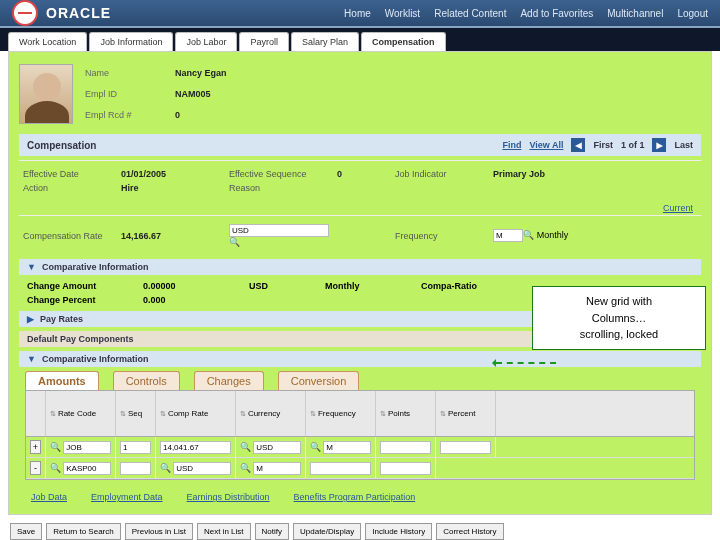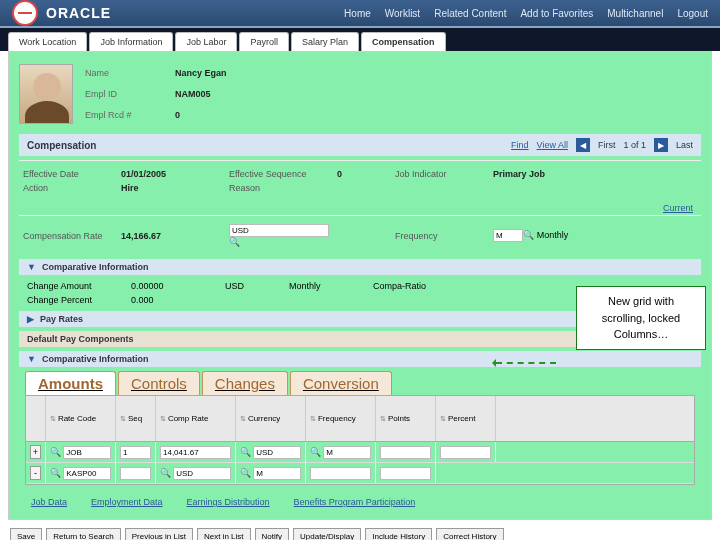--- a/index.html
+++ b/index.html
@@ -7,58 +7,58 @@
   .header-bar { background: linear-gradient(#3d628f, #2a4a72); height: 28px; display: flex; align-items: center; justify-content: space-between; padding: 0 12px; border-bottom: 2px solid #8aa5c4; }
   .logo { display: flex; align-items: center; gap: 8px; }
   .logo-circle { width: 26px; height: 26px; border: 2px solid #d44; border-radius: 50%; background: #fff; display: flex; align-items: center; justify-content: center; }
   .logo-line { width: 14px; height: 2px; background: #d44; }
   .logo-text { color: #fff; font-size: 14px; font-weight: bold; letter-spacing: 1px; }
   .nav-links { display: flex; gap: 14px; color: #dde8f5; font-size: 10px; }
   .nav-links span { cursor: pointer; }
   .tabs-row { display: flex; padding: 4px 8px 0; gap: 2px; background: #0f172a; }
   .tab { background: #fff; border: 1px solid #bbb; border-bottom: none; border-radius: 3px 3px 0 0; padding: 4px 10px; font-size: 9px; color: #333; cursor: pointer; }
   .tab.active { font-weight: bold; }
-  .content { padding: 6px 10px; border: 1px solid #ccc; margin: 0 8px 4px; background: #86efac; position: relative; }
+  .content { padding: 6px 10px; border: 1px solid #ccc; margin: 0 8px 4px; background: #bef264; position: relative; }
   .profile-row { display: flex; gap: 12px; padding: 6px 0; }
   .avatar { width: 54px; height: 60px; background: linear-gradient(#e8d8c0, #c8a880); border: 1px solid #aaa; position: relative; overflow: hidden; }
   .avatar::before { content: ''; position: absolute; width: 28px; height: 28px; background: #d8b898; border-radius: 50%; top: 8px; left: 13px; }
   .avatar::after { content: ''; position: absolute; width: 44px; height: 30px; background: #6a4a2a; border-radius: 50% 50% 0 0; top: 36px; left: 5px; }
   .profile-fields { display: grid; grid-template-columns: 80px 120px; gap: 4px 10px; font-size: 9px; align-items: center; }
   .profile-fields .lbl { color: #666; }
   .profile-fields .val { color: #222; font-weight: bold; }
   .section-hdr { background: #d7e4f2; padding: 4px 8px; font-size: 10px; font-weight: bold; color: #334; display: flex; justify-content: space-between; align-items: center; margin: 4px 0; }
-  .section-nav { display: flex; gap: 8px; font-size: 9px; font-weight: normal; align-items: center; }
+  .section-nav { display: flex; gap: 8px; font-size: 9px; font-weight: bold; align-items: center; }
   .section-nav a { color: #2a5a9a; text-decoration: underline; cursor: pointer; }
   .nav-btn { background: #2a5a9a; color: #fff; width: 14px; height: 14px; display: inline-flex; align-items: center; justify-content: center; font-size: 8px; cursor: pointer; }
   .form-grid { display: grid; grid-template-columns: 90px 100px 100px 50px 90px 120px; gap: 4px 8px; padding: 4px; font-size: 9px; align-items: center; }
   .form-grid .lbl { color: #555; }
   .form-grid .val { font-weight: bold; color: #222; }
   .row-block { padding: 4px 0; border-top: 1px solid #eee; }
   .right-link { text-align: right; font-size: 9px; color: #2a5a9a; text-decoration: underline; padding: 2px 8px; }
   .collapse-hdr { background: #d7e4f2; padding: 3px 8px; font-size: 9px; font-weight: bold; color: #334; display: flex; align-items: center; gap: 6px; margin: 4px 0; cursor: pointer; }
   .collapse-hdr .arrow { font-size: 9px; color: #2a5a9a; }
-  .sub-row { display: grid; grid-template-columns: 100px 90px 60px 80px 80px 80px; gap: 4px 4px; padding: 2px 8px; font-size: 9px; }
+  .sub-row { display: grid; grid-template-columns: 100px 90px 60px 80px 80px 80px; gap: 4px 16px; padding: 2px 8px; font-size: 9px; font-weight: bold; }
   .section-link { text-align: center; font-size: 9px; padding: 4px; }
   .section-link a { color: #2a5a9a; text-decoration: underline; }
-  .inner-tabs { display: flex; gap: 2px; padding: 0 6px; font-size: 15px; text-decoration: underline; }
+  .inner-tabs { display: flex; gap: 14px; padding: 0 6px; font-size: 11px; }
   .inner-tab { border: 1px solid #c8945a; border-bottom: none; border-radius: 3px 3px 0 0; padding: 3px 12px; background: #f5e8d8; color: #a06830; cursor: pointer; }
   .inner-tab.active { background: #fff; font-weight: bold; }
   .data-grid { border: 1px solid #aaa; margin: 0 6px 6px; }
   .grid-hdr { display: grid; grid-template-columns: 20px 70px 40px 80px 70px 70px 60px 60px; background: #e8e8e8; border-bottom: 1px solid #aaa; }
   .grid-hdr div { padding: 18px 4px; font-size: 8px; border-right: 1px solid #ccc; display: flex; align-items: center; gap: 2px; }
   .sort-icon { color: #888; font-size: 7px; }
   .grid-row { display: grid; grid-template-columns: 20px 70px 40px 80px 70px 70px 60px 60px; border-bottom: 1px solid #ddd; }
   .grid-row div { padding: 3px 4px; font-size: 8px; border-right: 1px solid #eee; display: flex; align-items: center; gap: 2px; }
   .pm-btn { width: 14px; height: 14px; border: 1px solid #999; background: #f5f5f5; display: inline-flex; align-items: center; justify-content: center; font-size: 9px; cursor: pointer; }
   .lookup { color: #3a7ab8; font-size: 9px; cursor: pointer; }
   .bottom-links { display: flex; gap: 24px; padding: 6px 12px; font-size: 9px; }
   .bottom-links a { color: #2a5a9a; text-decoration: underline; }
   .action-btns { display: flex; gap: 4px; padding: 4px 10px; }
   .action-btn { font-size: 8px; padding: 3px 6px; border: 1px solid #999; background: #f0f0f0; cursor: pointer; }
-  .callout { position: absolute; right: 14px; top: 286px; width: 130px; background: #fff; border: 1px solid #1a7a1a; padding: 6px; font-size: 11px; text-align: center; line-height: 1.5; z-index: 10; }
+  .callout { position: absolute; right: 14px; top: 286px; width: 174px; background: #fff; border: 1px solid #1a7a1a; padding: 6px; font-size: 11px; text-align: center; line-height: 1.5; z-index: 10; }
   .arrow-line { position: absolute; right: 164px; top: 362px; width: 60px; border-top: 2px dashed #1a9a1a; z-index: 9; }
   .arrow-line::before { content: ''; position: absolute; left: -8px; top: -5px; border: 4px solid transparent; border-right-color: #1a9a1a; }
   input.cell { border: 1px solid #bbb; font-size: 8px; padding: 1px 2px; width: 100%; }
 </style>
 </head>
 <body>
 
 <div class="header-bar">
   <div class="logo">
     <div class="logo-circle">
@@ -282,16 +282,16 @@
   <button class="action-btn">Previous in List</button>
   <button class="action-btn">Next in List</button>
   <button class="action-btn">Notify</button>
   <button class="action-btn">Update/Display</button>
   <button class="action-btn">Include History</button>
   <button class="action-btn">Correct History</button>
 </div>
 
 <div class="callout">
   <div>New grid with</div>
+  <div>Columns…</div>
   <div>scrolling, locked</div>
-  <div>Columns…</div>
 </div>
 <div class="arrow-line"></div>
 
 </body></html>

